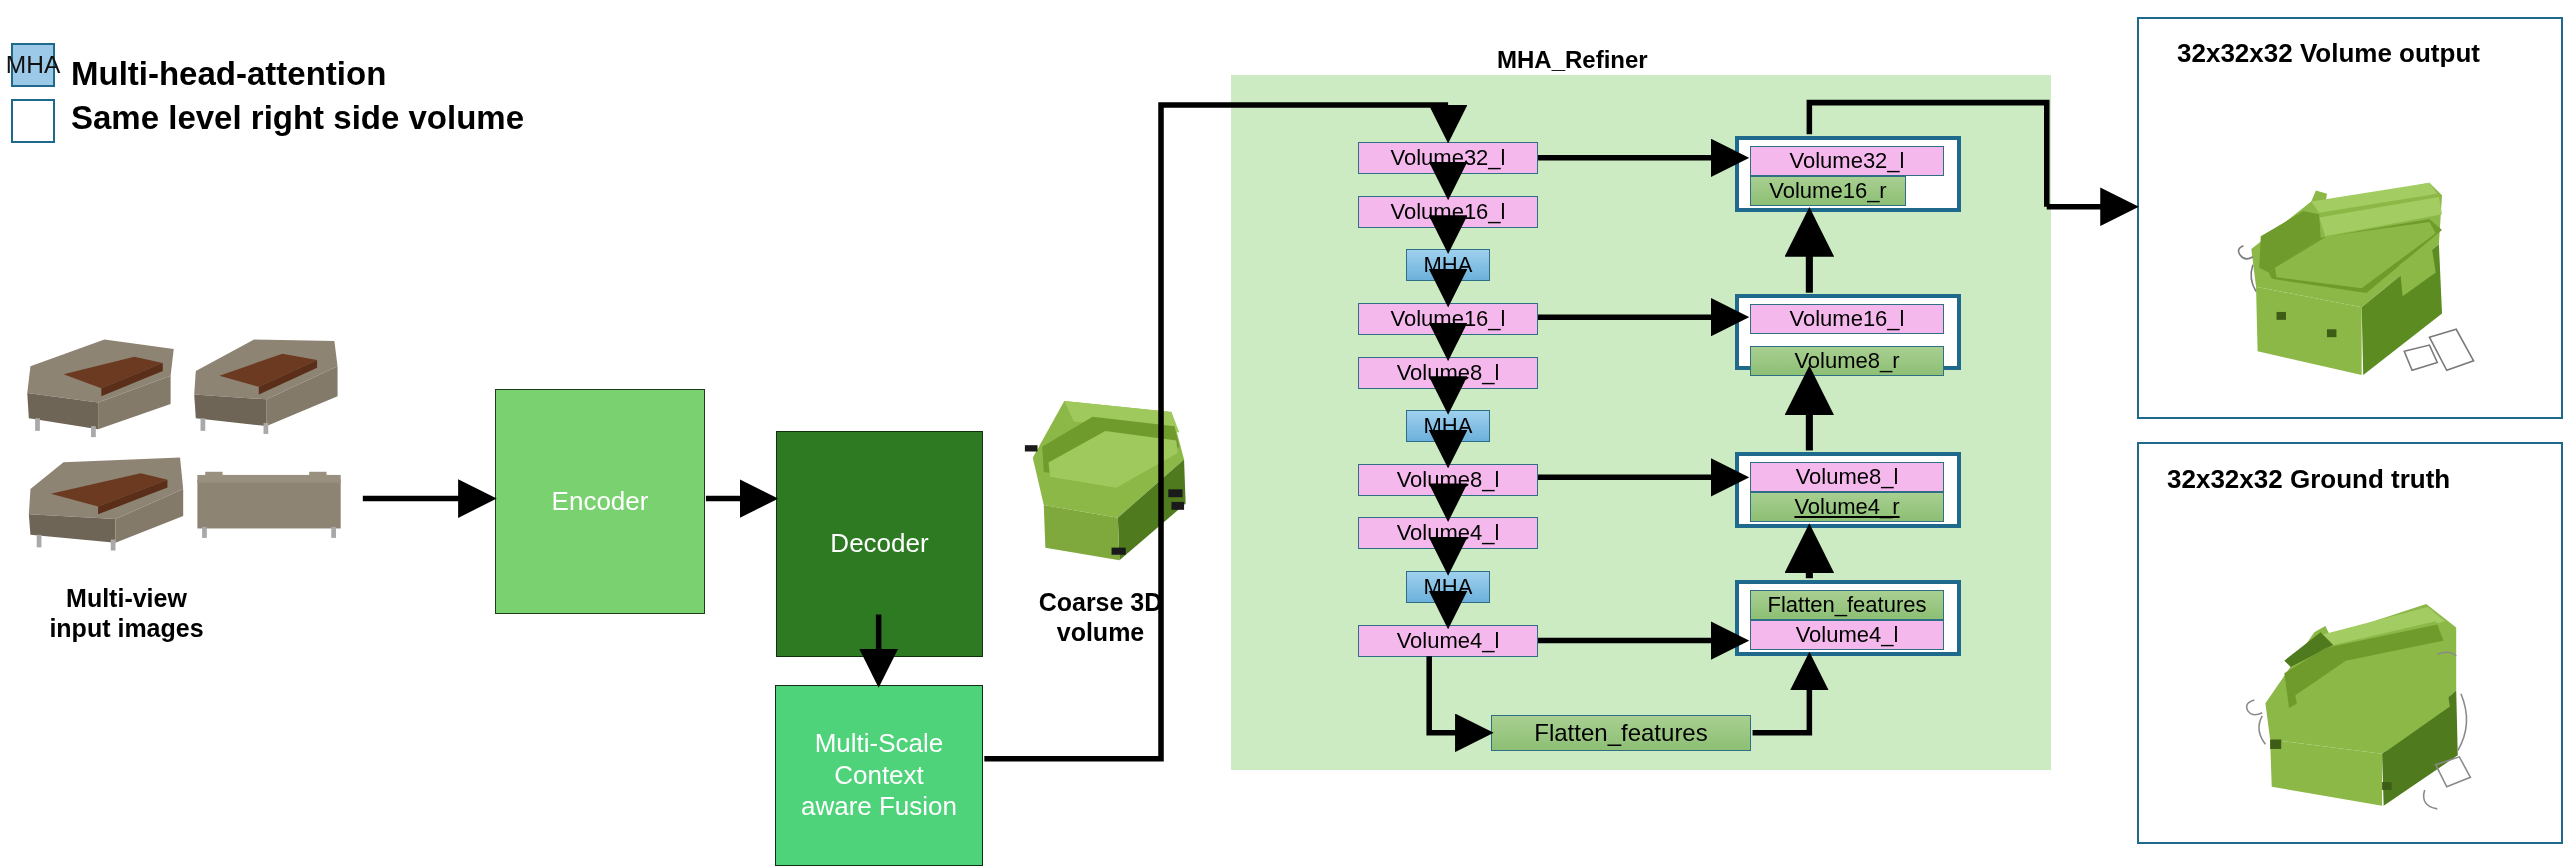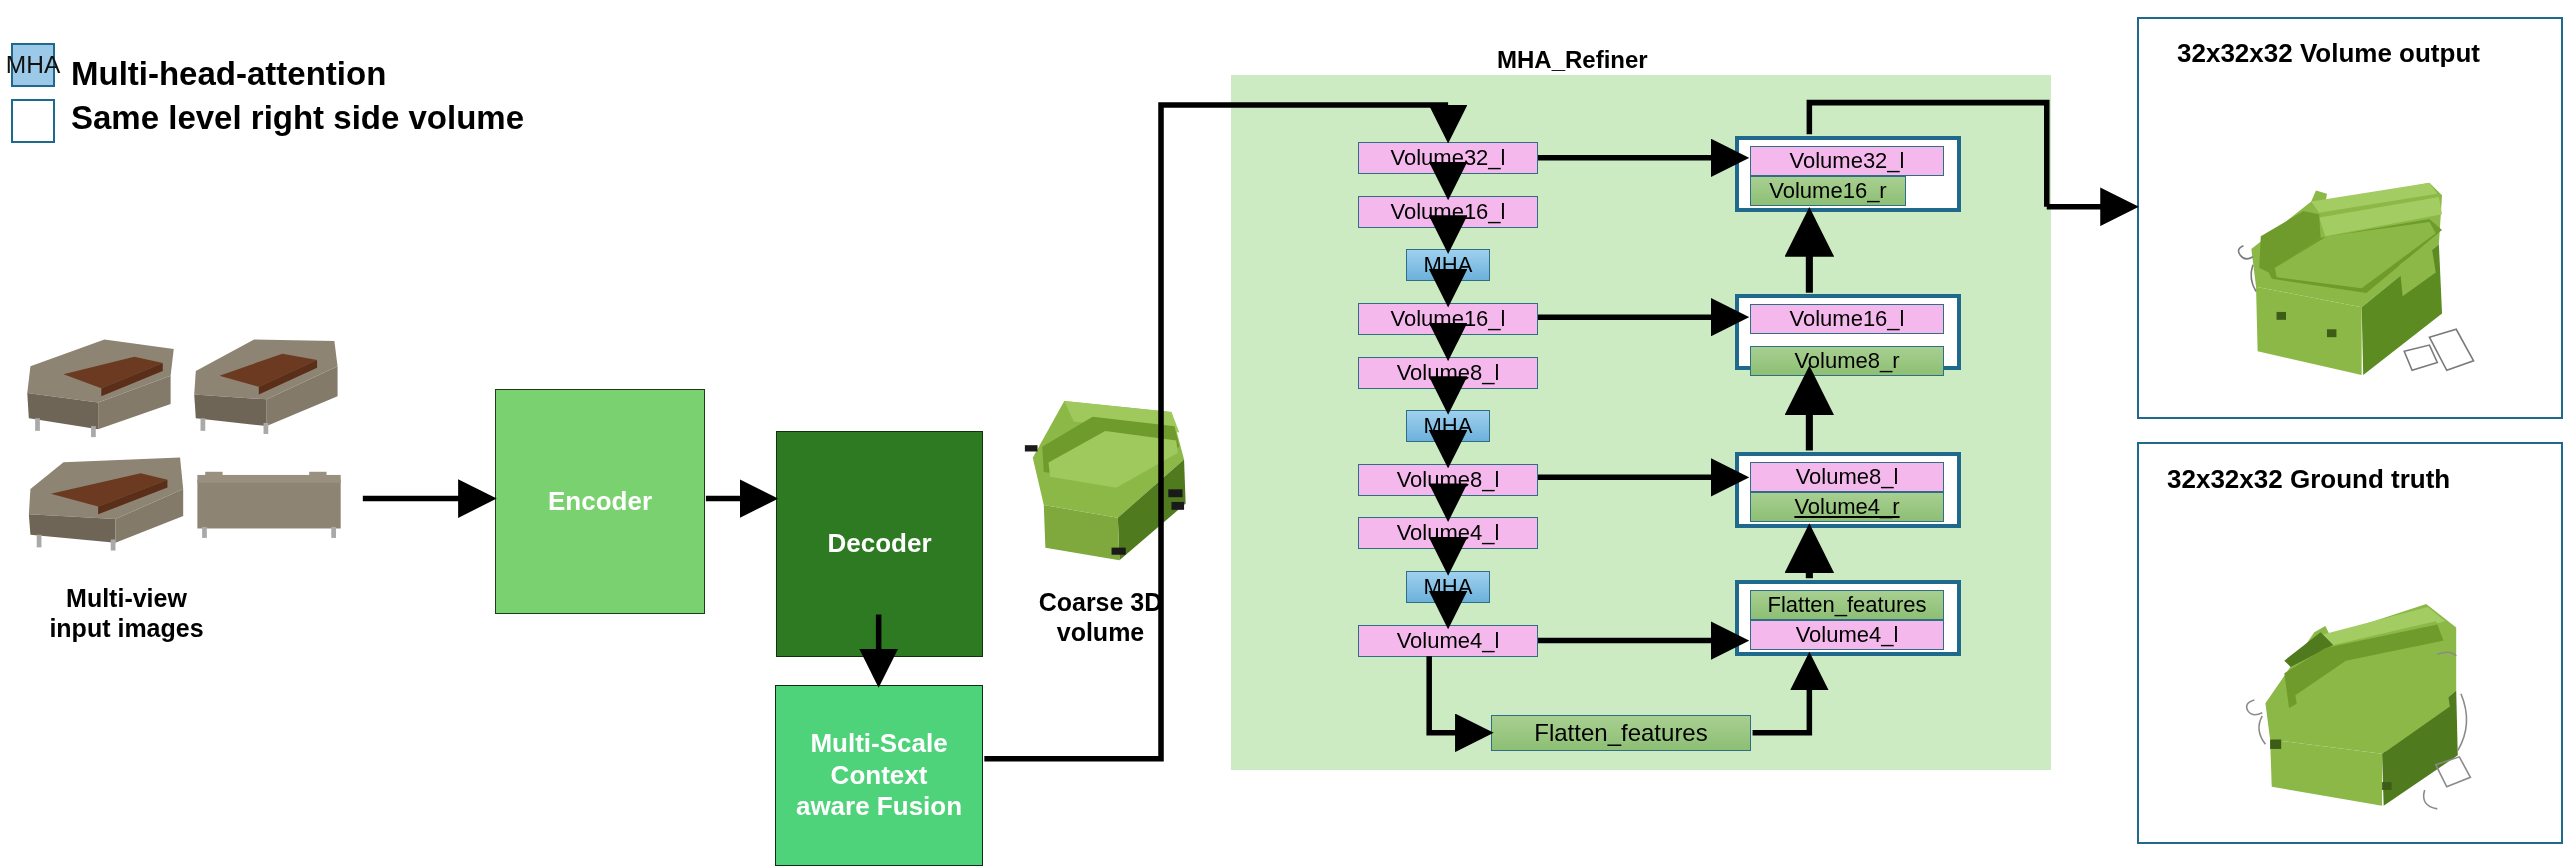--- a/index.html
+++ b/index.html
@@ -7,21 +7,21 @@
        font-family:"Liberation Sans","DejaVu Sans",sans-serif;}
   .abs{position:absolute;}
   
   .legend-swatch{box-sizing:border-box;border:2.4px solid #1f6a8c;}
   .legend-mha{background:#9dc9e8;display:flex;align-items:center;justify-content:center;
               font-size:24.5px;color:#111;}
   .legend-white{background:#ffffff;}
   .legend-text{font-size:33px;font-weight:bold;color:#000;white-space:nowrap;}
   
   .stage{box-sizing:border-box;display:flex;align-items:center;justify-content:center;
-         text-align:center;color:#ffffff;font-size:26px;line-height:1.22;font-weight:bold;}
+         text-align:center;color:#ffffff;font-size:26px;line-height:1.22;}
   .stage.encoder{background:#79d170;border:1.6px solid #1d3d18;}
   .stage.decoder{background:#2d7a23;border:1.6px solid #12310d;}
   .stage.fusion{background:#4fd37a;border:1.6px solid #0f2c16;}
   
   .caption{font-size:25px;font-weight:bold;color:#000;text-align:center;line-height:1.18;}
   
   .refiner-panel{background:#cdebc3;}
   .refiner-title{font-size:24px;font-weight:bold;color:#000;}
   .vbox{box-sizing:border-box;display:flex;align-items:center;justify-content:center;
         font-size:22px;color:#000;white-space:nowrap;}

